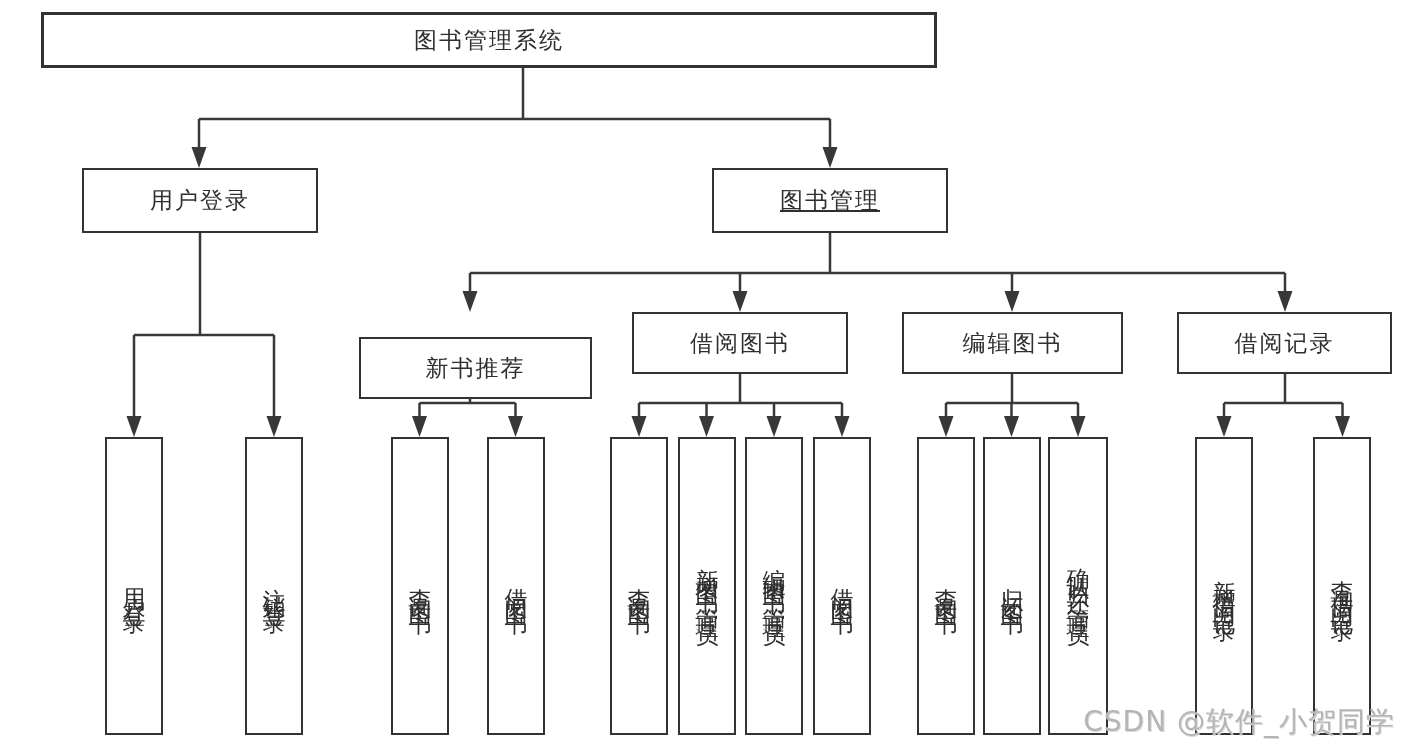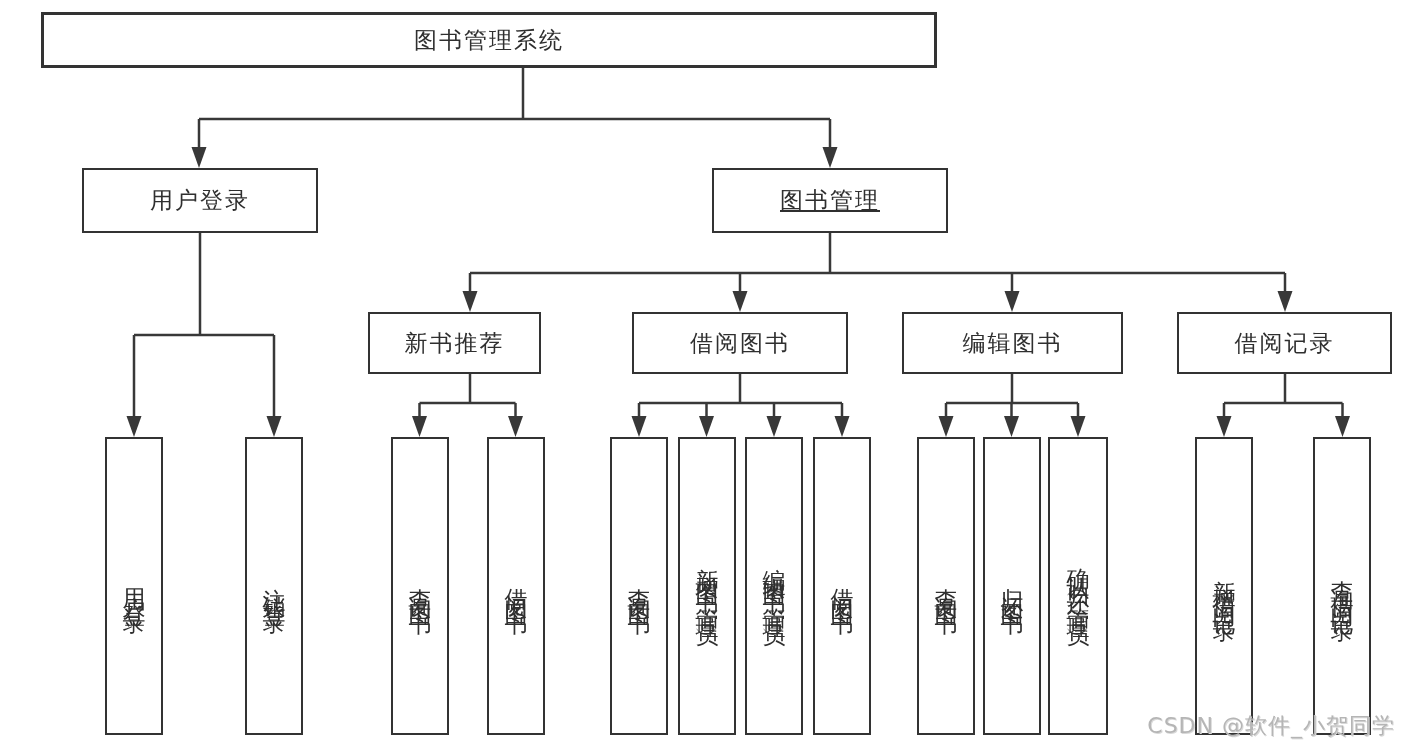--- a/index.html
+++ b/index.html
@@ -25,21 +25,21 @@
     align-items: center;
     justify-content: center;
     color: #2f2f2f;
   }
   .hnode { font-size: 23px; letter-spacing: 2px; }
   .root-node  { left: 21px;  top: 12px;  width: 896px; height: 56px; border-width: 3px; margin-left: 20px; }
   .l2-node    { top: 168px; width: 236px; height: 65px; }
   .l2-a { left: 82px; }
   .l2-b { left: 712px; text-decoration: underline; }
   .l3-node    { top: 312px; height: 62px; }
-  .l3-a { left: 368px;  width: 173px; }
+  .l3-a { left: 359px;  width: 233px; margin-top: 25px; }
   .l3-b { left: 632px;  width: 216px; }
   .l3-c { left: 902px;  width: 221px; }
   .l3-d { left: 1177px; width: 215px; }
   .leaf {
     top: 437px;
     width: 58px;
     height: 298px;
   }
   .leaf > span {
     writing-mode: vertical-rl;
@@ -47,21 +47,21 @@
     font-size: 23px;
     line-height: 1;
     letter-spacing: 8px;
     white-space: nowrap;
   }
   .wide-leaf { width: 60px; }
   #watermark {
     position: absolute;
     right: 10px;
     bottom: 6px;
-    font-size: 22px;
+    font-size: 28px;
     color: #b5b5b5;
     text-shadow: 1px 1px 0 #d9d9d9;
     letter-spacing: 1px;
     pointer-events: none;
   }
 </style>
 </head>
 <body>
 
 <div id="canvas">

